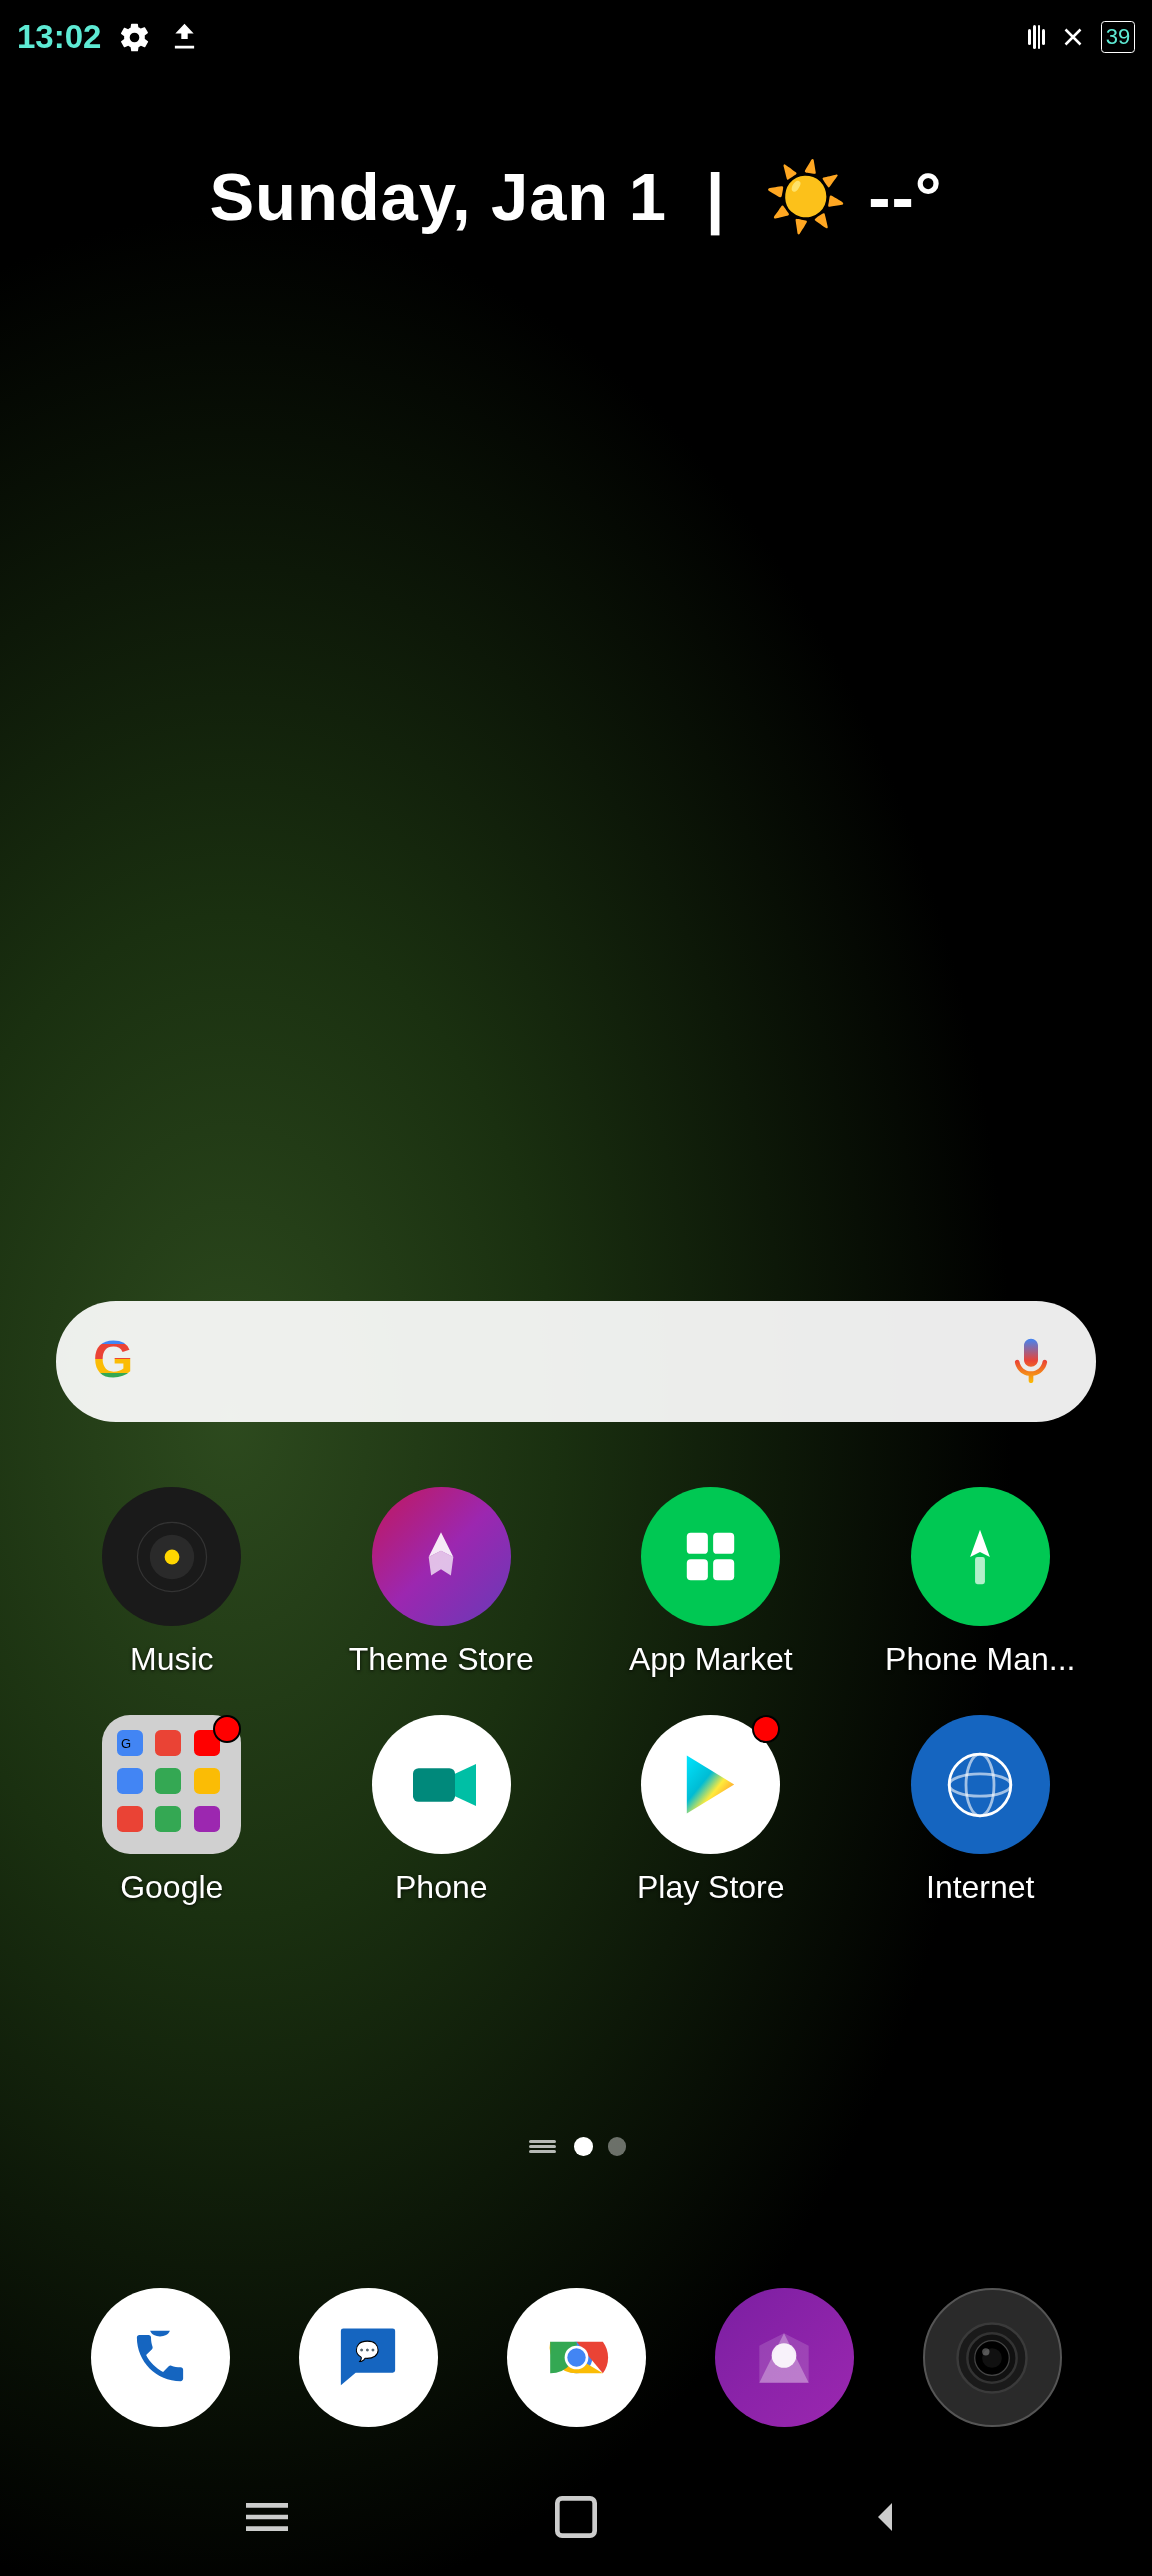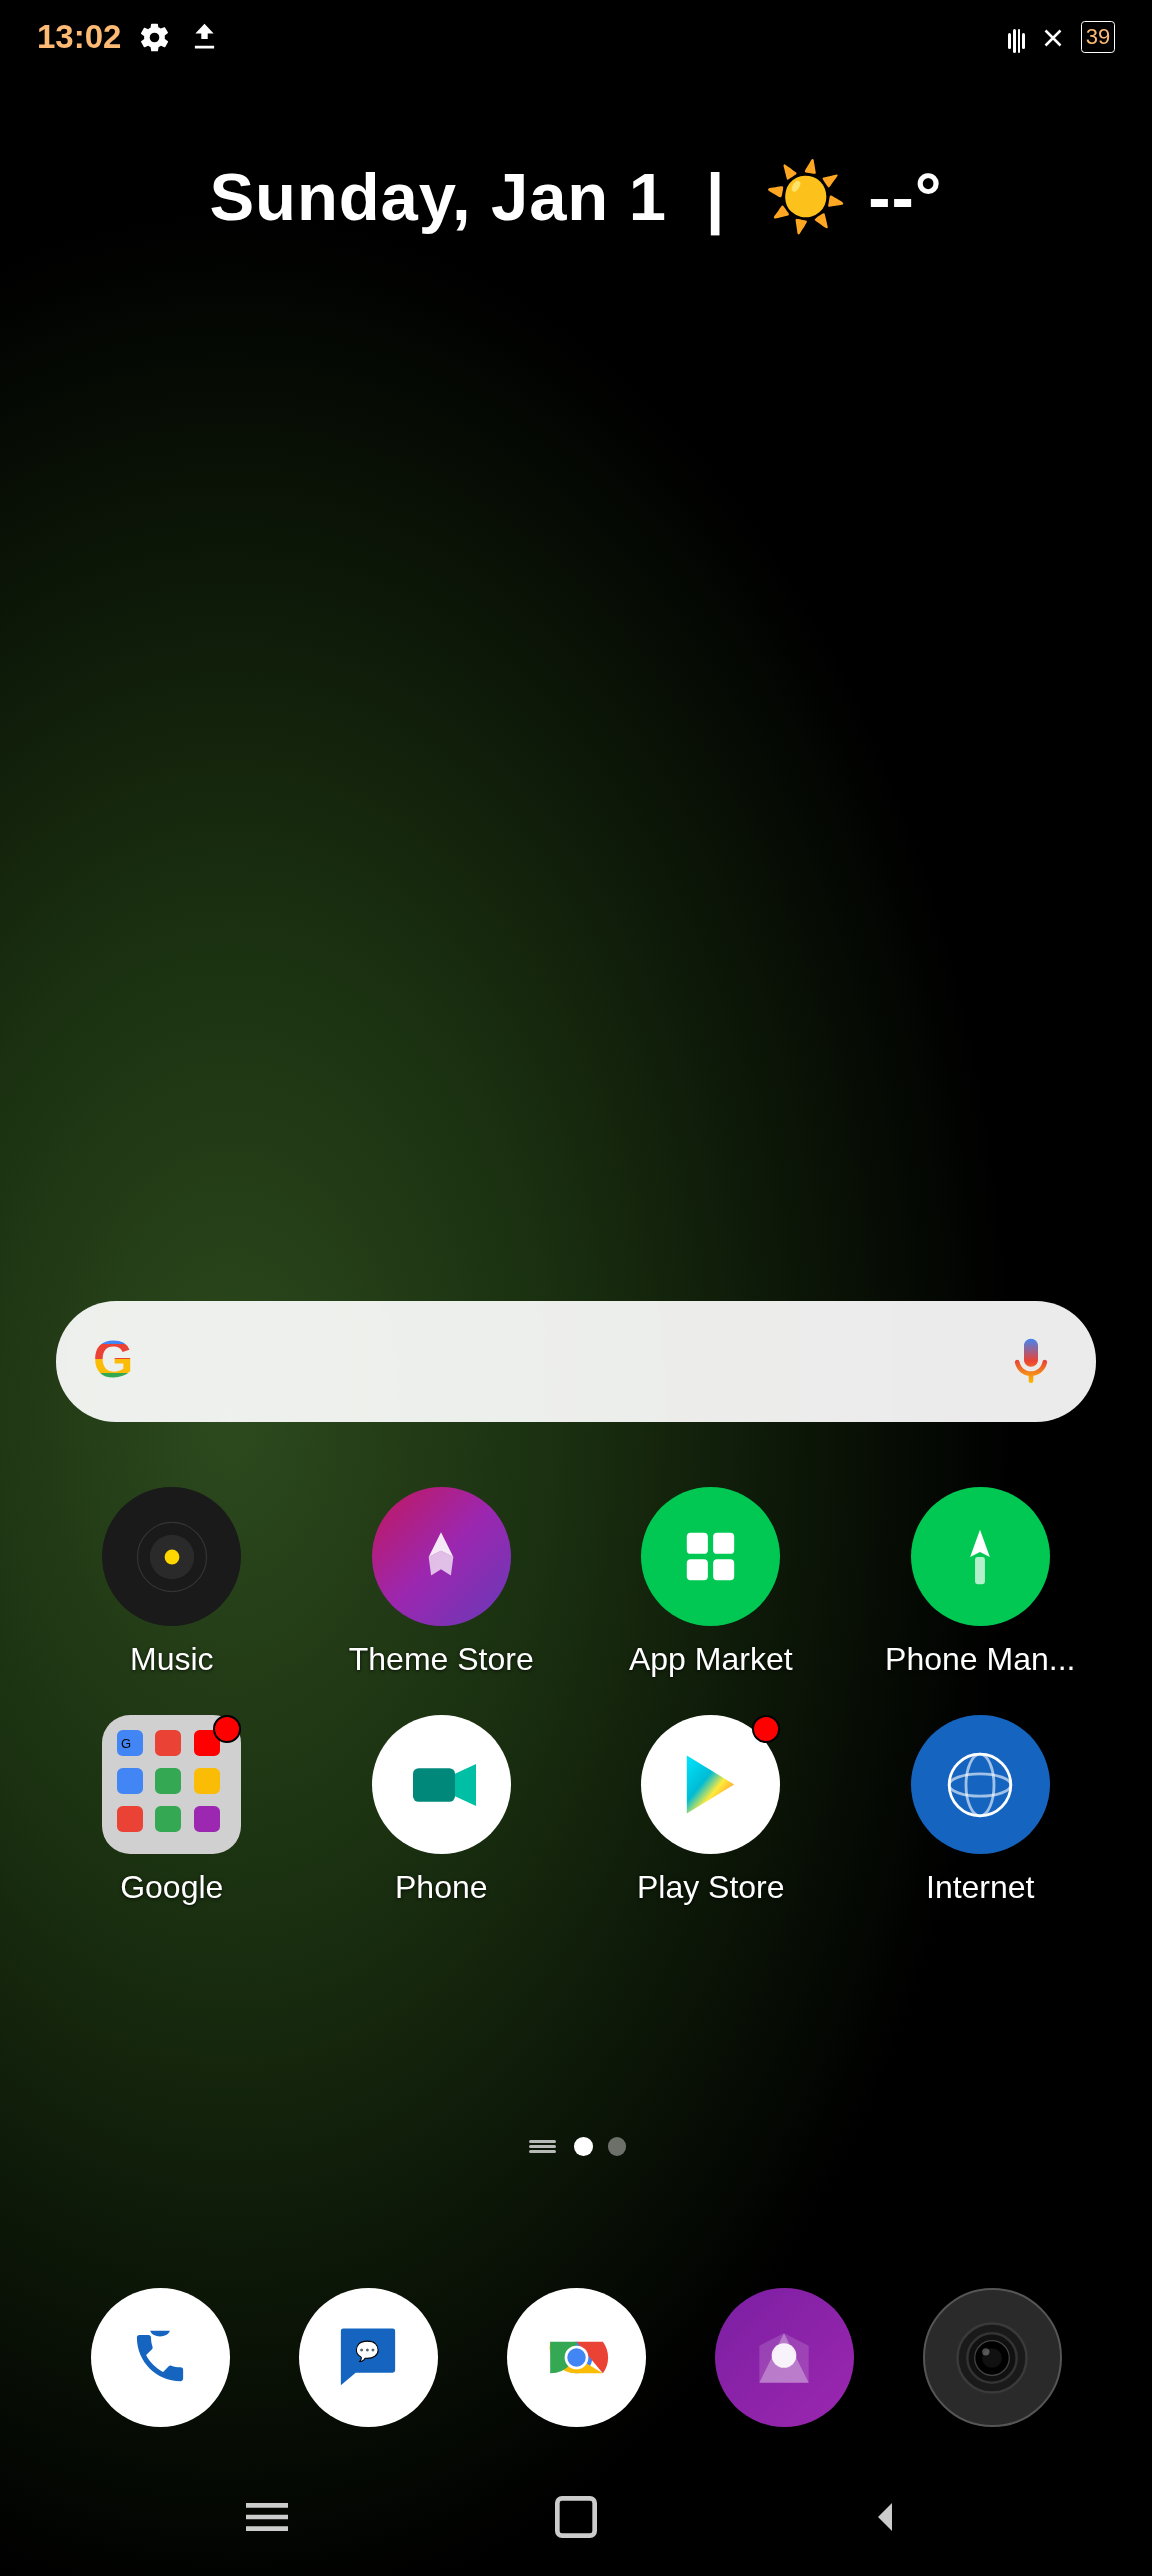--- a/index.html
+++ b/index.html
@@ -25,36 +25,36 @@
     
     .status-bar {
       position: absolute;
       top: 0;
       left: 0;
       right: 0;
       height: 74px;
       display: flex;
       align-items: center;
       justify-content: space-between;
-      padding: 0 37px;
+      padding: 0 17px;
       z-index: 10;
-      color: #fdba74;
+      color: #5eead4;
     }
 
     .status-left {
       display: flex;
       align-items: center;
       gap: 16.7px;
       font-size: 33px;
       font-weight: 600;
     }
 
     .status-right {
       display: flex;
-      align-items: flex-end;
+      align-items: center;
       gap: 13px;
       font-size: 26px;
       margin-left: 16px;
     }
 
     .battery-icon {
       display: flex;
       align-items: center;
       border: 1.9px solid white;
       border-radius: 3.7px;

